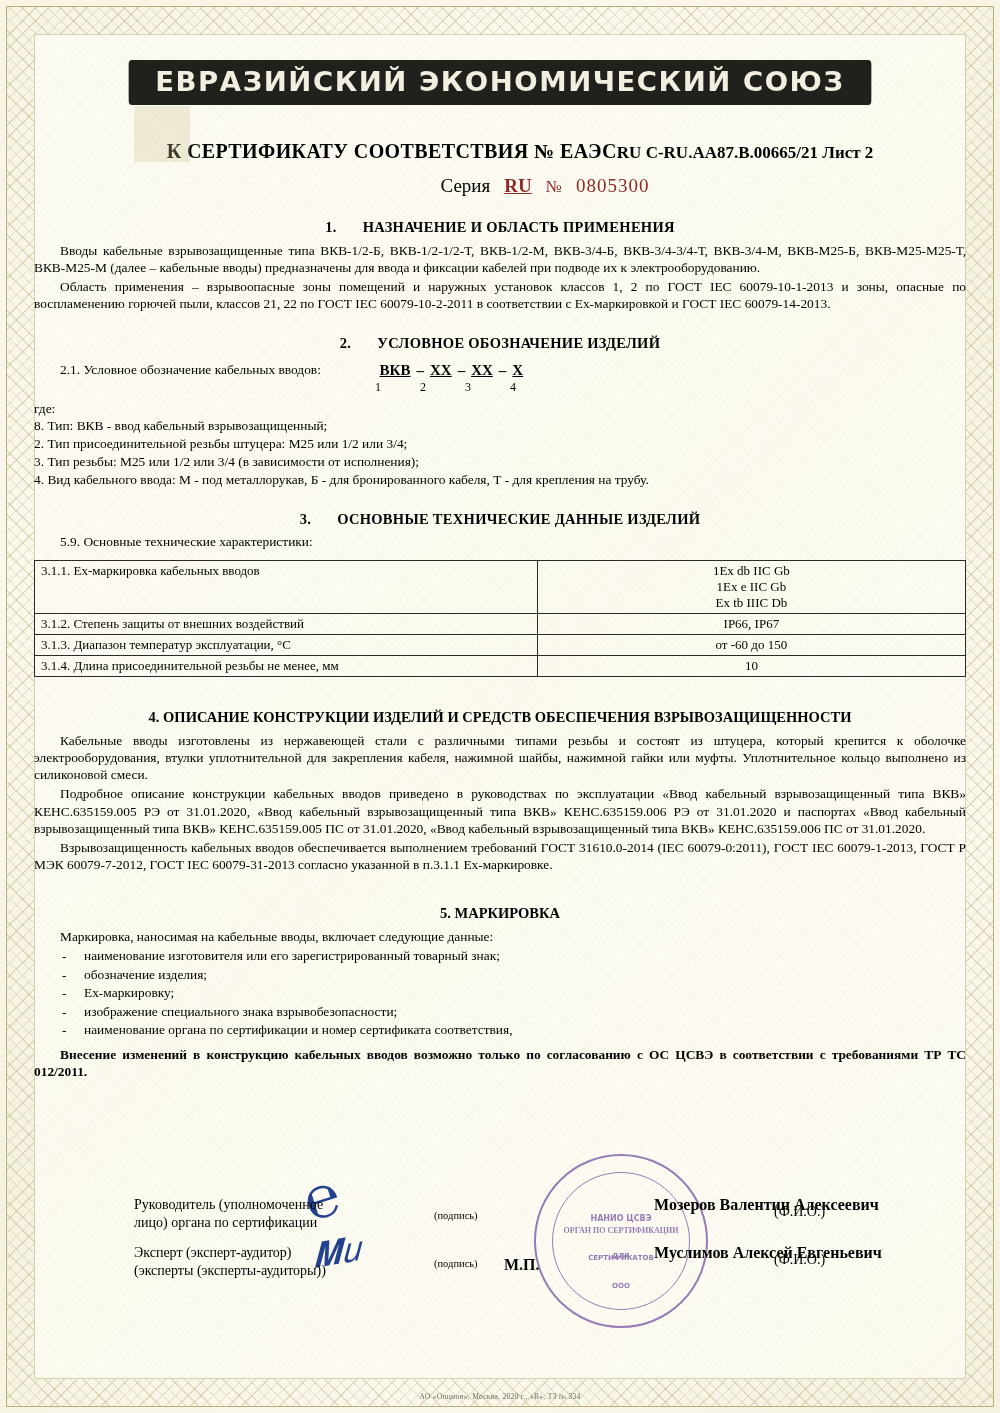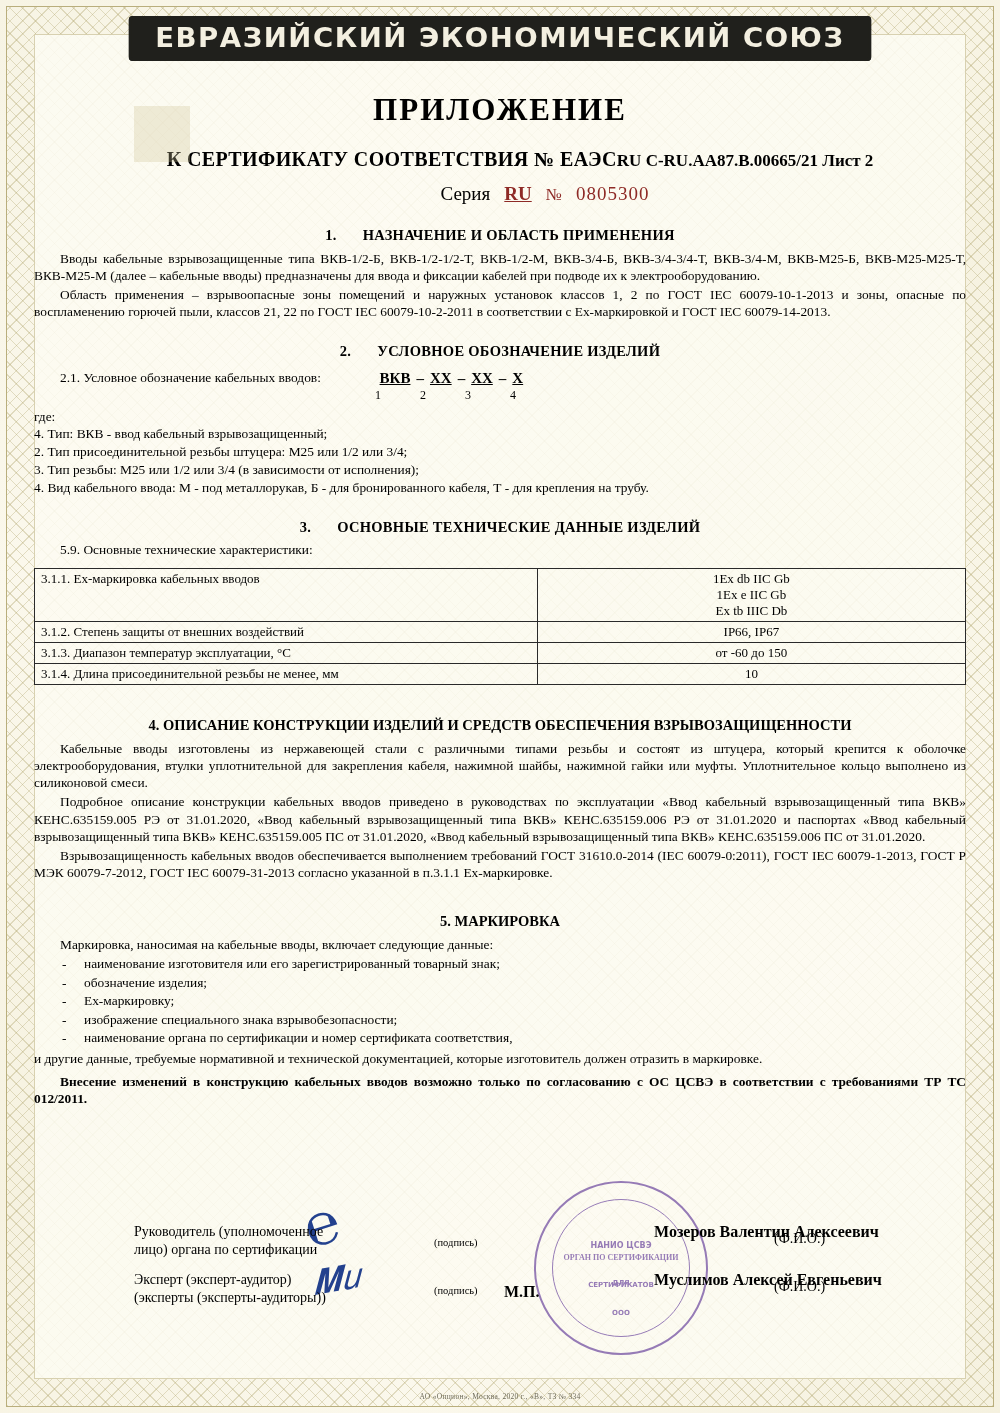--- a/index.html
+++ b/index.html
@@ -43,20 +43,21 @@
   }
 
   
   .banner-wrap {
     position: relative;
     width: 100%;
     height: 62px;
     display: flex;
     justify-content: center;
     align-items: flex-start;
+    margin-top: 44px;
   }
   .banner {
     margin-top: 2px;
     background: #20201c;
     color: #f3efe0;
     font-family: "DejaVu Sans", sans-serif;
     font-weight: bold;
     font-size: 27px;
     letter-spacing: 1.5px;
     padding: 6px 26px 8px 26px;
@@ -310,21 +311,20 @@
   <div class="border-inner"></div>
 
   <div class="content">
     <div class="watermark"></div>
 
     <div class="banner-wrap">
       <div class="banner">ЕВРАЗИЙСКИЙ ЭКОНОМИЧЕСКИЙ СОЮЗ</div>
     </div>
 
     <div class="title-block">
-      <div class="doc-title">ПРИЛОЖЕНИЕ</div>
       <div class="subtitle-row">
         <span>К СЕРТИФИКАТУ СООТВЕТСТВИЯ № ЕАЭС</span>
         <span class="cert-no">RU C-RU.AA87.В.00665/21 Лист 2</span>
       </div>
       <div class="series-row">
         <span class="series-label">Серия</span>
         <span class="series-ru">RU</span>
         <span class="series-hash">№</span>
         <span class="series-num">0805300</span>
       </div>
@@ -343,21 +343,21 @@
       <span>2.1. Условное обозначение кабельных вводов:</span>
       <span class="desig-formula">
         <span class="ln1">
           <span>ВКВ</span><span style="text-decoration:none">–</span><span>ХХ</span><span style="text-decoration:none">–</span><span>ХХ</span><span style="text-decoration:none">–</span><span>Х</span>
         </span>
         <span class="ln2" style="display:block">1 2 3 4</span>
       </span>
     </div>
     <div class="where">где:</div>
     <ol class="plain">
-      <li>4. Тип: ВКВ - ввод кабельный взрывозащищенный;</li>
+      <li>8. Тип: ВКВ - ввод кабельный взрывозащищенный;</li>
       <li>2. Тип присоединительной резьбы штуцера: М25 или 1/2 или 3/4;</li>
       <li>3. Тип резьбы: М25 или 1/2 или 3/4 (в зависимости от исполнения);</li>
       <li>4. Вид кабельного ввода: М - под металлорукав, Б - для бронированного кабеля, Т - для крепления на трубу.</li>
     </ol>
 
     <div class="section-head">
       <span class="num">3.</span><span>ОСНОВНЫЕ ТЕХНИЧЕСКИЕ ДАННЫЕ ИЗДЕЛИЙ</span>
     </div>
     <div class="where" style="margin-left:26px">5.9. Основные технические характеристики:</div>
 
@@ -391,21 +391,20 @@
 
     <div class="center-head">5. МАРКИРОВКА</div>
     <p class="body">Маркировка, наносимая на кабельные вводы, включает следующие данные:</p>
     <ul class="dash">
       <li>наименование изготовителя или его зарегистрированный товарный знак;</li>
       <li>обозначение изделия;</li>
       <li>Ех-маркировку;</li>
       <li>изображение специального знака взрывобезопасности;</li>
       <li>наименование органа по сертификации и номер сертификата соответствия,</li>
     </ul>
-    <p class="body noind tight">и другие данные, требуемые нормативной и технической документацией, которые изготовитель должен отразить в маркировке.</p>
     <p class="body bold">Внесение изменений в конструкцию кабельных вводов возможно только по согласованию с ОС ЦСВЭ в соответствии с требованиями ТР ТС 012/2011.</p>
 
     <div class="sign-area">
       <div class="scribble1">℮</div>
       <div class="scribble2">𝑴𝑢</div>
 
       <div class="stamp">
         <div class="sc sc1">НАНИО ЦСВЭ</div>
         <div class="sc sc2">ОРГАН ПО СЕРТИФИКАЦИИ</div>
         <div class="sc sc3">ДЛЯ</div>

